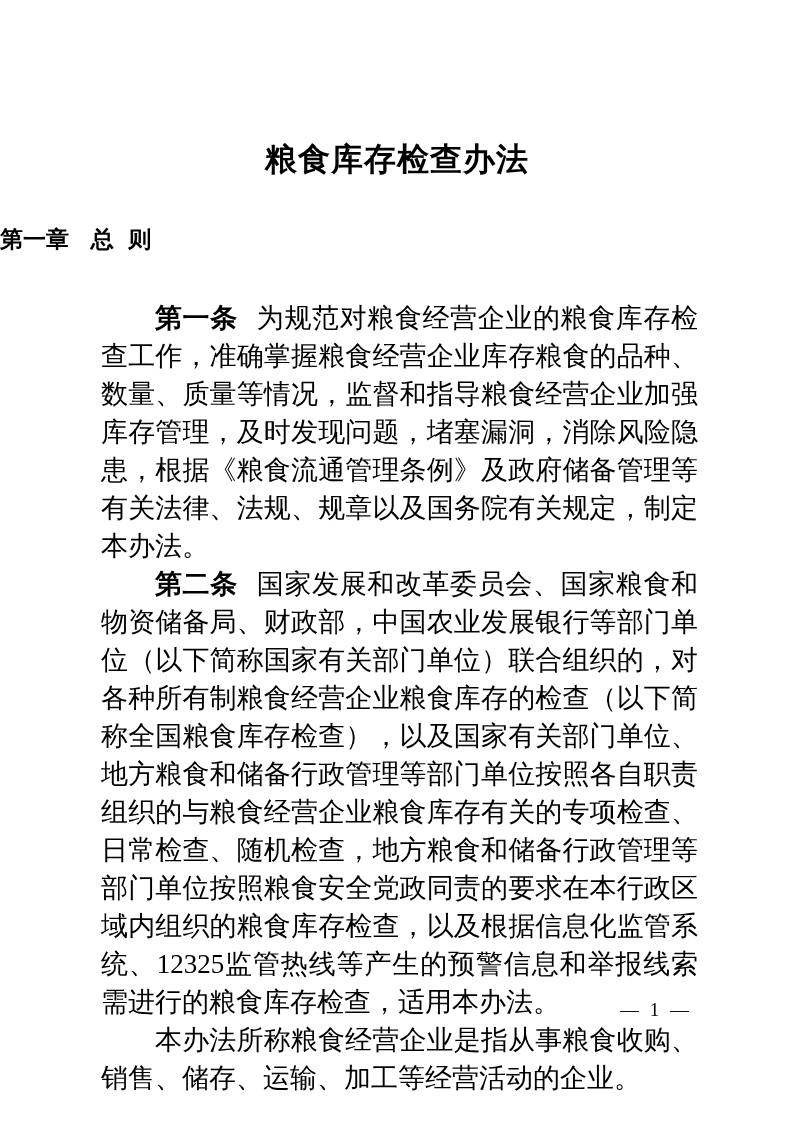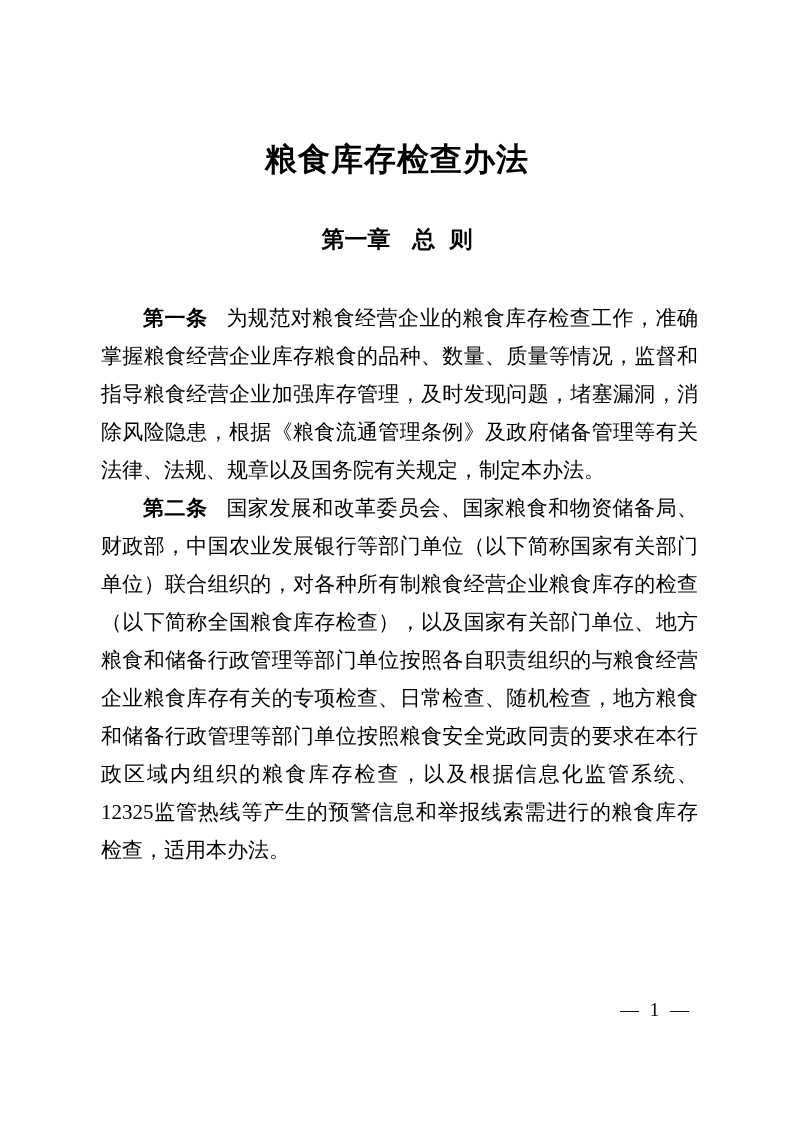--- a/index.html
+++ b/index.html
@@ -18,35 +18,34 @@
     padding-top: 142px;
     text-align: center;
     font-size: 32px;
     line-height: 35px;
     font-weight: bold;
     letter-spacing: 1px;
     font-family: "Liberation Serif", "DejaVu Serif", serif;
   }
   .chapter {
     margin-top: 50px;
-    text-align: center;
     font-size: 23px;
     line-height: 24px;
     font-weight: bold;
     font-family: "Liberation Sans", "DejaVu Sans", sans-serif;
   }
   .chapter .chapter-title {
     margin-left: 0.95em;
     word-spacing: 8px;
   }
   .doc-body {
     margin-left: 101px;
     margin-top: 48px;
     width: 597px;
-    font-size: 21px;
+    font-size: 27px;
     line-height: 38px;
     text-align: justify;
     text-justify: inter-character;
   }
   .para { text-indent: 2em; margin: 0; }
   .para .lead {
     font-weight: bold;
     font-family: "Liberation Sans", "DejaVu Sans", sans-serif;
     margin-right: 19px;
   }
@@ -75,19 +74,22 @@
   <div class="doc-body">
 
     <p class="para">
       <span class="lead">第一条</span><span class="para-text">为规范对粮食经营企业的粮食库存检查工作，准确掌握粮食经营企业库存粮食的品种、数量、质量等情况，监督和指导粮食经营企业加强库存管理，及时发现问题，堵塞漏洞，消除风险隐患，根据《粮食流通管理条例》及政府储备管理等有关法律、法规、规章以及国务院有关规定，制定本办法。</span>
     </p>
 
     <p class="para">
       <span class="lead">第二条</span><span class="para-text">国家发展和改革委员会、国家粮食和物资储备局、财政部，中国农业发展银行等部门单位（以下简称国家有关部门单位）联合组织的，对各种所有制粮食经营企业粮食库存的检查（以下简称全国粮食库存检查），以及国家有关部门单位、地方粮食和储备行政管理等部门单位按照各自职责组织的与粮食经营企业粮食库存有关的专项检查、日常检查、随机检查，地方粮食和储备行政管理等部门单位按照粮食安全党政同责的要求在本行政区域内组织的粮食库存检查，以及根据信息化监管系统、12325监管热线等产生的预警信息和举报线索需进行的粮食库存检查，适用本办法。</span>
     </p>
 
+    <p class="para">
+      <span class="para-text">本办法所称粮食经营企业是指从事粮食收购、销售、储存、运输、加工等经营活动的企业。</span>
+    </p>
 
 
   </div>
 
   <div class="page-number">— 1 —</div>
 
 </div>
 
 </body></html>

